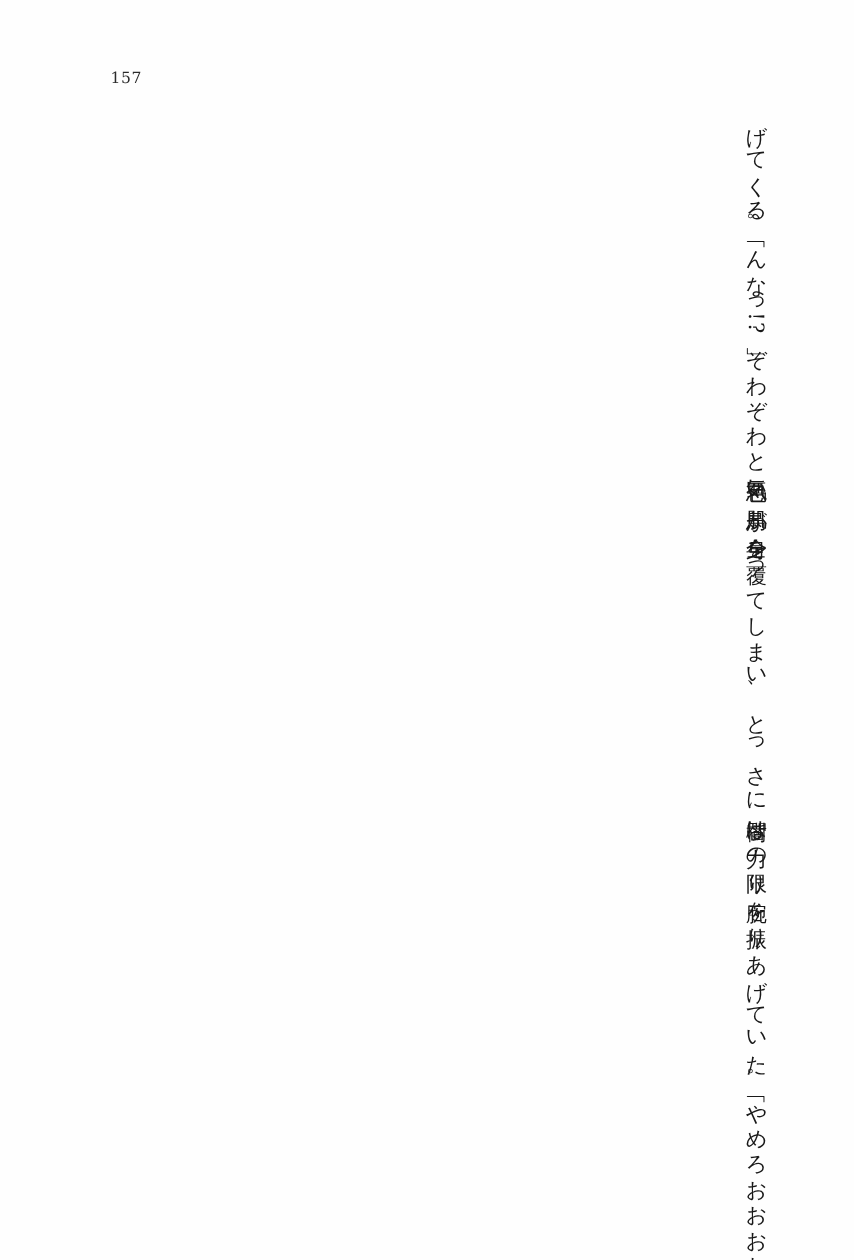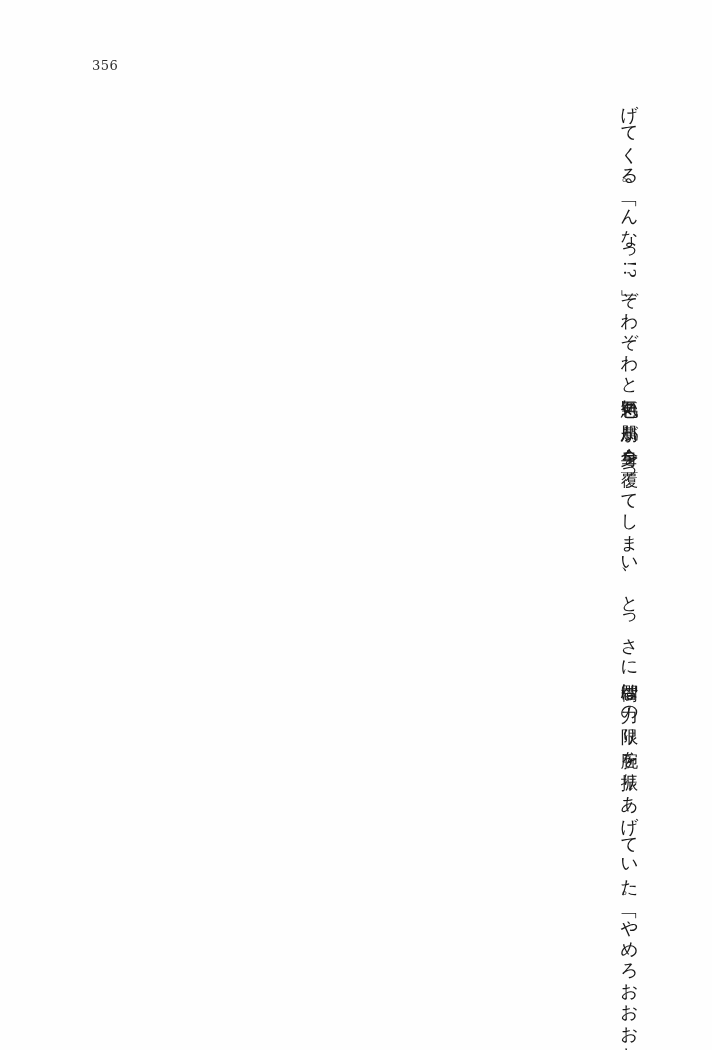--- a/index.html
+++ b/index.html
@@ -78,21 +78,21 @@
     inset: 0;
     pointer-events: none;
     background: transparent;
   }
 </style>
 </head>
 <body>
 
 <div id="page">
 
-  <div id="page-number">356</div>
+  <div id="page-number">157</div>
 
   <div id="text-block">
     <div class="line">げてくる。</div>
     <div class="line dialogue">「んなっ!?」</div>
     <div class="line">ぞわぞわと気色悪い鳥肌が全身を覆ってしまい、とっさに智樹は力の限り腕を振り</div>
     <div class="line">あげていた。</div>
     <div class="line dialogue">「やめろおおおおおっ!!」</div>
 
   </div>
 

